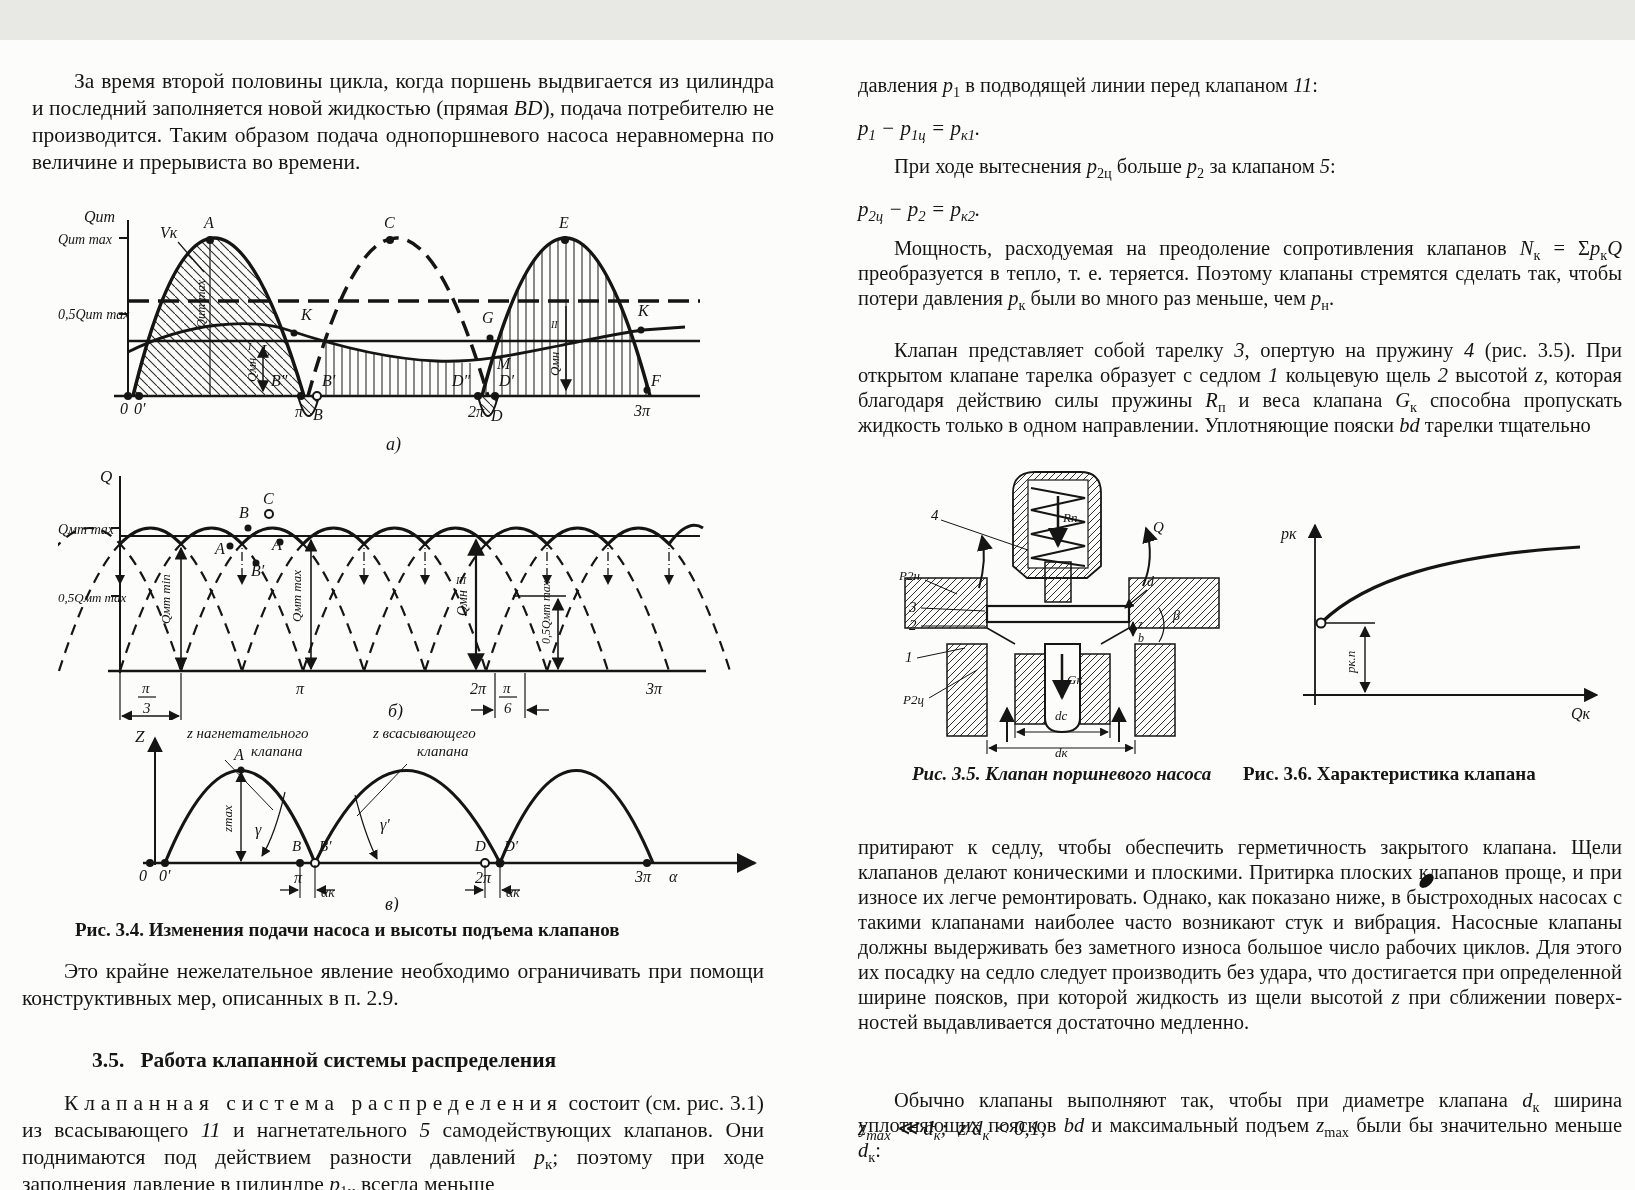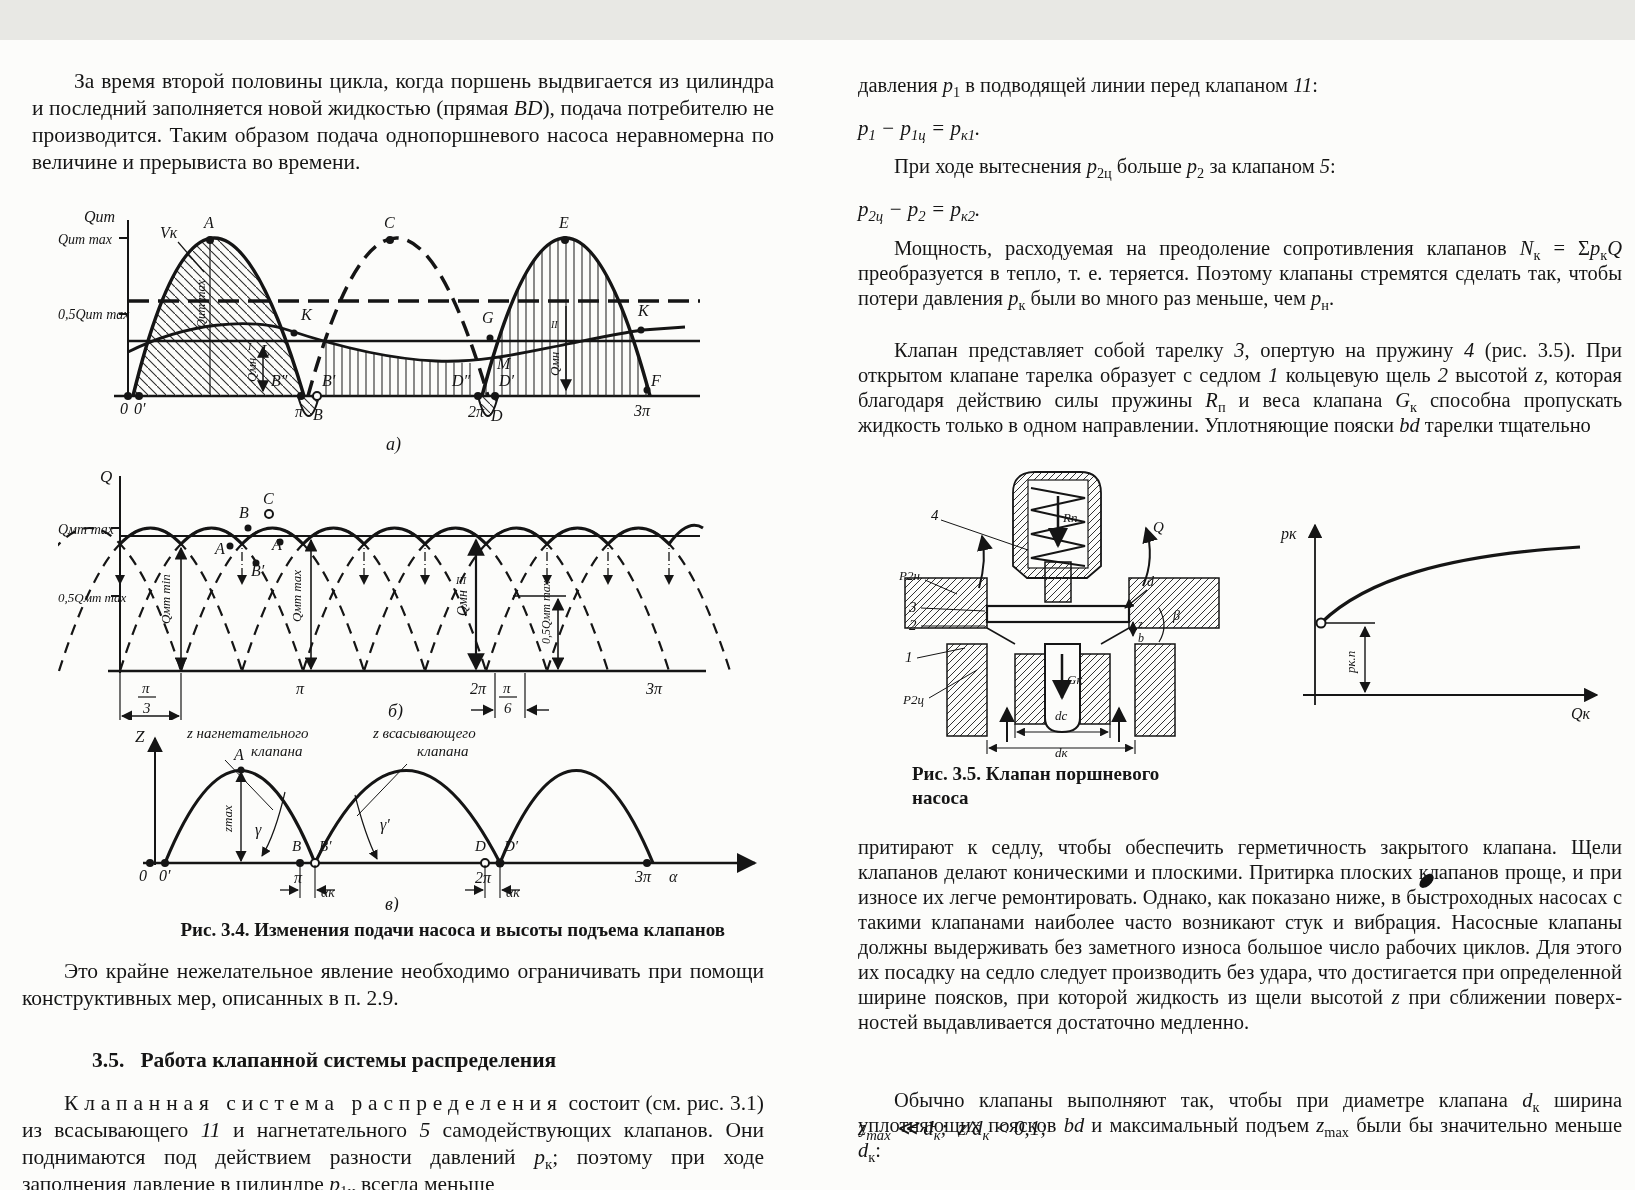--- a/index.html
+++ b/index.html
@@ -252,21 +252,21 @@
       <text x="239" y="163">π</text>
       <text x="420" y="163">2π</text>
       <text x="580" y="162">3π</text>
       <text x="614" y="162">α</text>
       <text x="266" y="177" font-size="14">αк</text>
       <text x="451" y="177" font-size="14">αк</text>
       <text x="330" y="190" font-size="18">в)</text>
     </g>
   </svg>
 
-  <p class="caption abs" style="left:75px;top:878px;width:650px;text-align:right;">Рис. 3.4. Изменения подачи насоса и высоты подъема клапанов</p>
+  <p class="caption abs" style="left:75px;top:878px;width:650px;text-align:left;">Рис. 3.4. Изменения подачи насоса и высоты подъема клапанов</p>
 
   <p class="para indent abs" style="left:22px;top:918px;width:742px;">Это крайне нежелательное явление необходимо ограничивать при помощи конструктивных мер, описанных в п. 2.9.</p>
 
   <h3 class="heading abs" style="left:92px;top:1008px;width:680px;"><span>3.5.</span>&nbsp;&nbsp;&nbsp;<span>Работа клапанной системы распределения</span></h3>
 
   <p class="para indent abs" style="left:22px;top:1050px;width:742px;">К л а п а н н а я &nbsp; с и с т е м а &nbsp; р а с п р е д е л е н и я&nbsp; состоит (см. рис. 3.1) из всасывающего <i>11</i> и нагнетательного <i>5</i> самодействую­щих клапанов. Они поднимаются под действием разности давлений <i>p</i><sub>к</sub>; поэтому при ходе заполнения давление в цилиндре <i>p</i><sub>1ц</sub> всегда меньше</p>
 
   <div class="pageno abs" style="left:28px;top:1181px;width:60px;">86</div>
 
   
@@ -351,21 +351,22 @@
     <circle cx="76" cy="128" r="4.5" fill="#fcfcfa" stroke="#151515" stroke-width="2"></circle>
     <line x1="80" y1="128" x2="130" y2="128" stroke="#151515" stroke-width="1.6"></line>
     <line x1="120" y1="132" x2="120" y2="197" stroke="#151515" stroke-width="1.4" marker-start="url(#ar)" marker-end="url(#ar)"></line>
     <g font-size="16" font-style="italic">
       <text x="36" y="44">pк</text>
       <text x="326" y="224">Qк</text>
       <text x="110" y="178" font-size="13" transform="rotate(-90 110 178)">pк.п</text>
     </g>
   </svg>
 
-  <p class="caption abs" style="left:912px;top:722px;width:300px;">Рис. 3.5. Клапан поршневого насоса</p>
+  <p class="caption abs" style="left:912px;top:722px;width:300px;font-style:italic;">Рис. 3.5. Клапан поршневого насоса</p>
+  <p class="caption abs" style="left:1243px;top:722px;width:330px;">Рис. 3.6. Характеристика кла­пана</p>
 
   <div class="blot abs" style="left:1418px;top:836px;"></div>
 
   <p class="rpara abs" style="left:858px;top:795px;width:764px;">притирают к седлу, чтобы обеспечить герметичность закрытого клапана. Щели клапанов делают коническими и плоскими. Притирка плоских клапанов проще, и при износе их легче ремонтировать. Однако, как показано ниже, в быстроходных насосах с такими кла­панами наиболее часто возникают стук и вибрация. Насосные кла­паны должны выдерживать без заметного износа большое число рабочих циклов. Для этого их посадку на седло следует произво­дить без удара, что достигается при определенной ширине поясков, при которой жидкость из щели высотой <i>z</i> при сближении поверх­ностей выдавливается достаточно медленно.</p>
   <p class="rpara abs" style="left:858px;top:1048px;width:764px;text-indent:36px;">Обычно клапаны выполняют так, чтобы при диаметре клапана <i>d</i><sub>к</sub> ширина уплотняющих поясков <i>bd</i> и максимальный подъем <i>z</i><sub>max</sub> были бы значительно меньше <i>d</i><sub>к</sub>:</p>
   <p class="formula abs" style="left:858px;top:1076px;text-align:center;"><i>z</i><sub>max</sub> ≪ <i>d</i><sub>к</sub>;&nbsp; <i>z</i>/<i>d</i><sub>к</sub> &lt; 0,1;</p>
   <p class="formula abs" style="left:858px;top:1155px;"><i>bd</i> ≪ <i>d</i><sub>к</sub>;&nbsp; <i>bd</i>/<i>d</i><sub>к</sub> &lt; 0,05 ÷ 0,07.</p>
   <p class="formula abs" style="left:1555px;top:1155px;font-style:normal;">(2.73)</p>
 
 </div>

